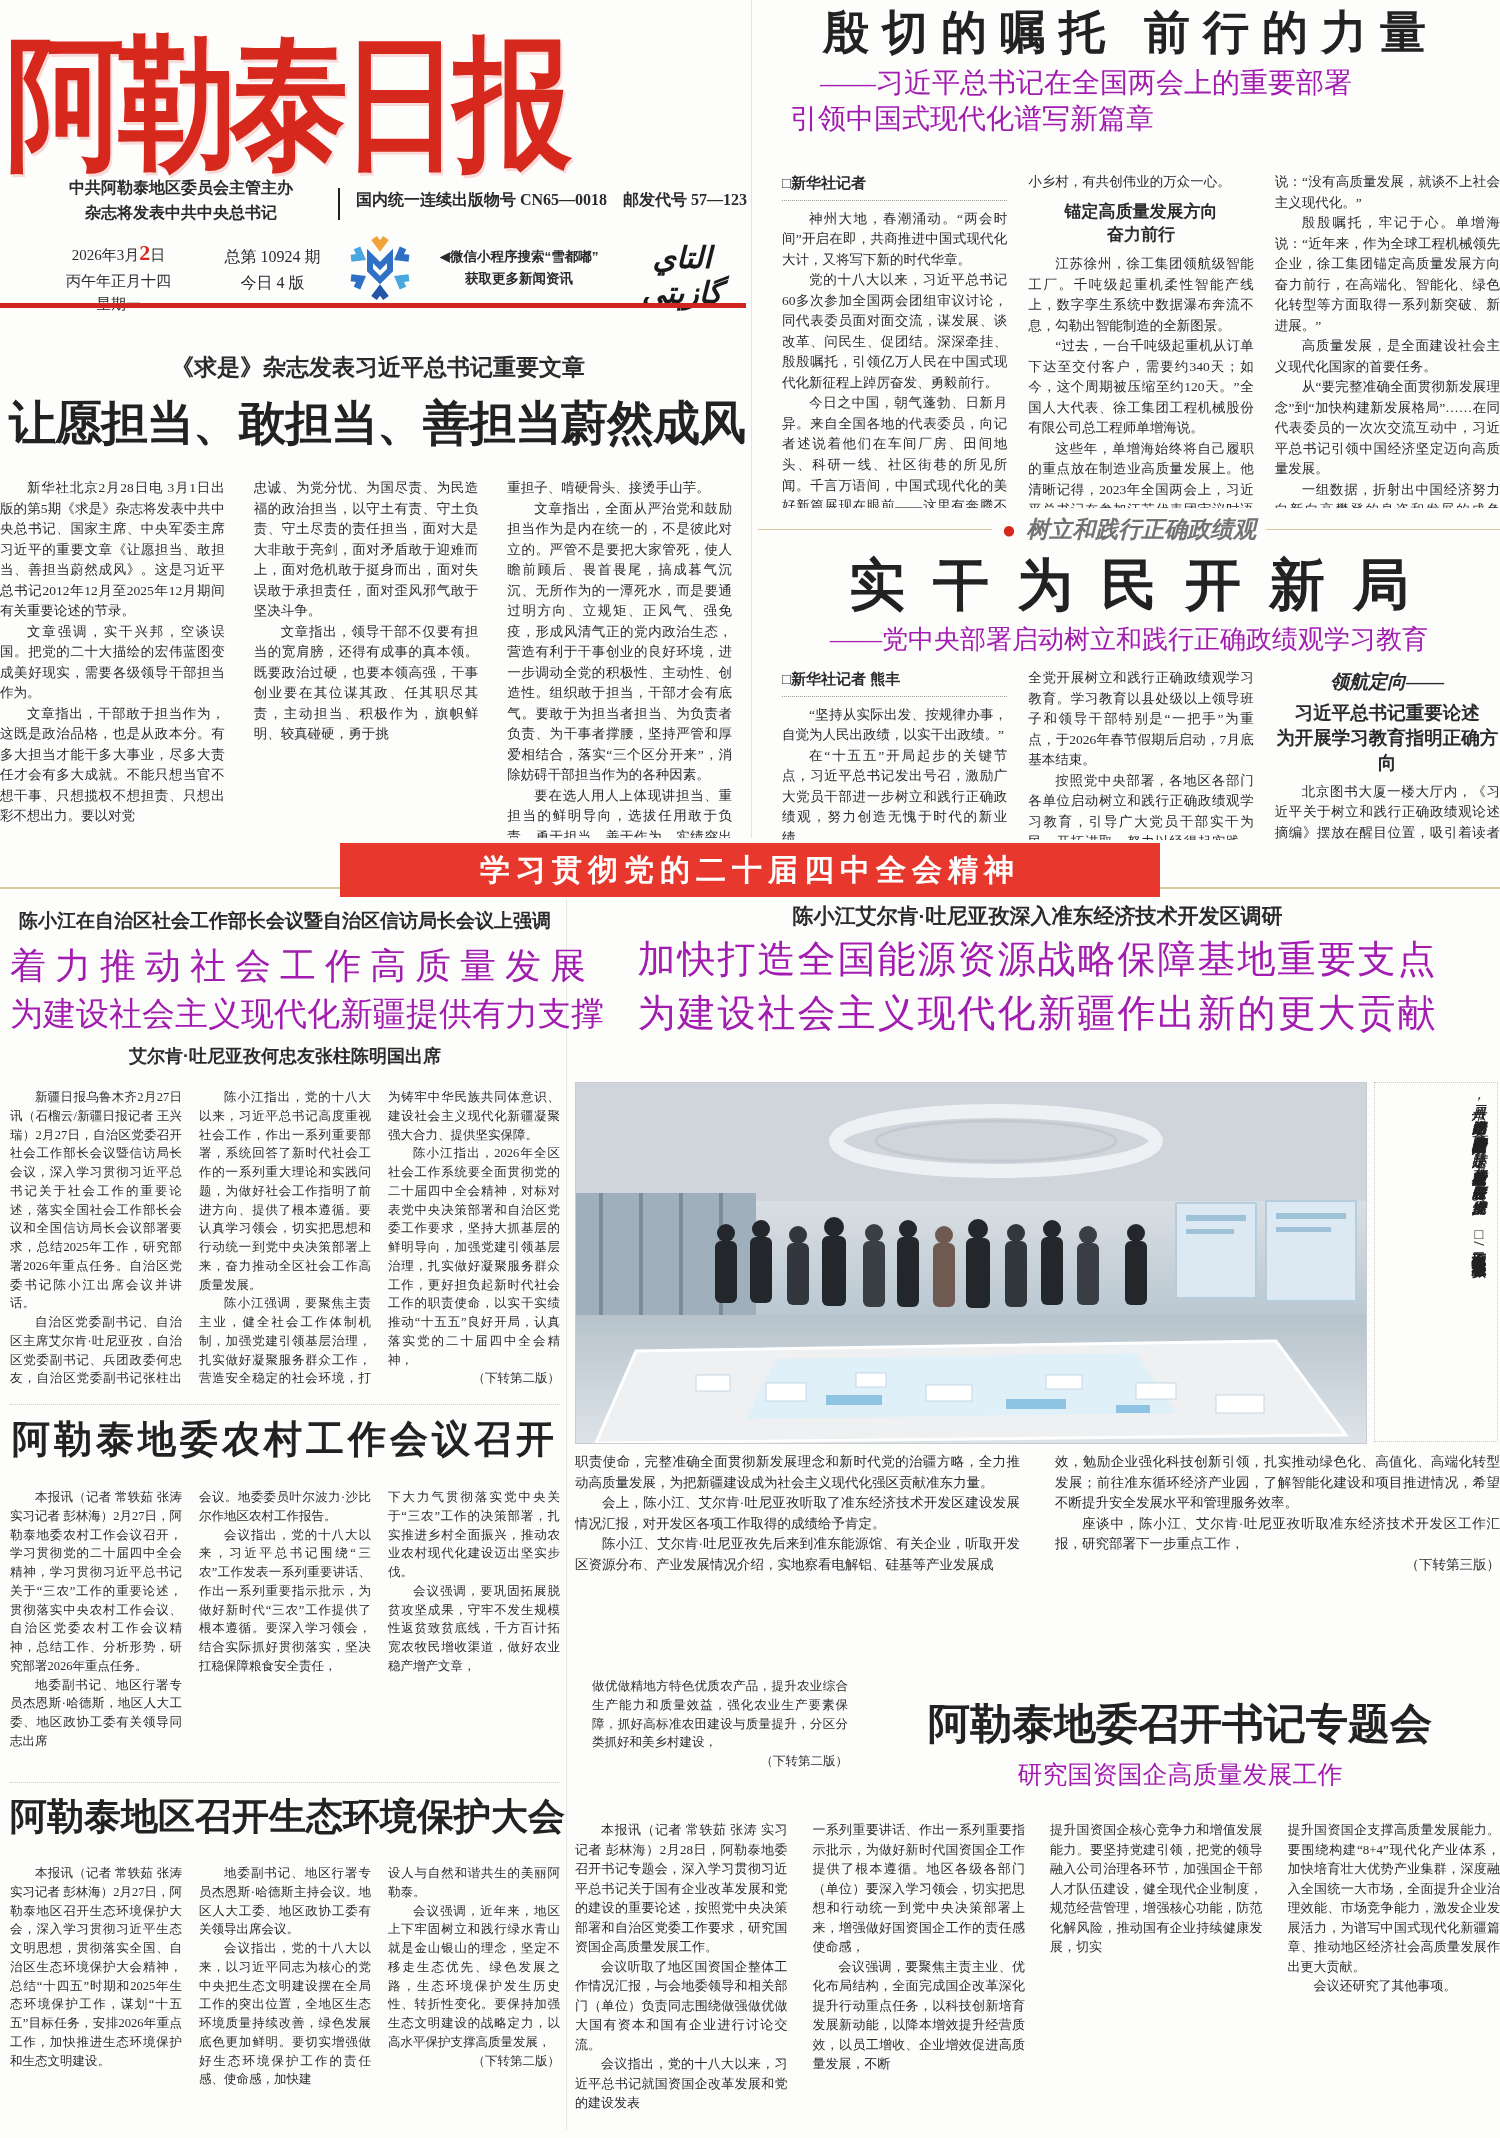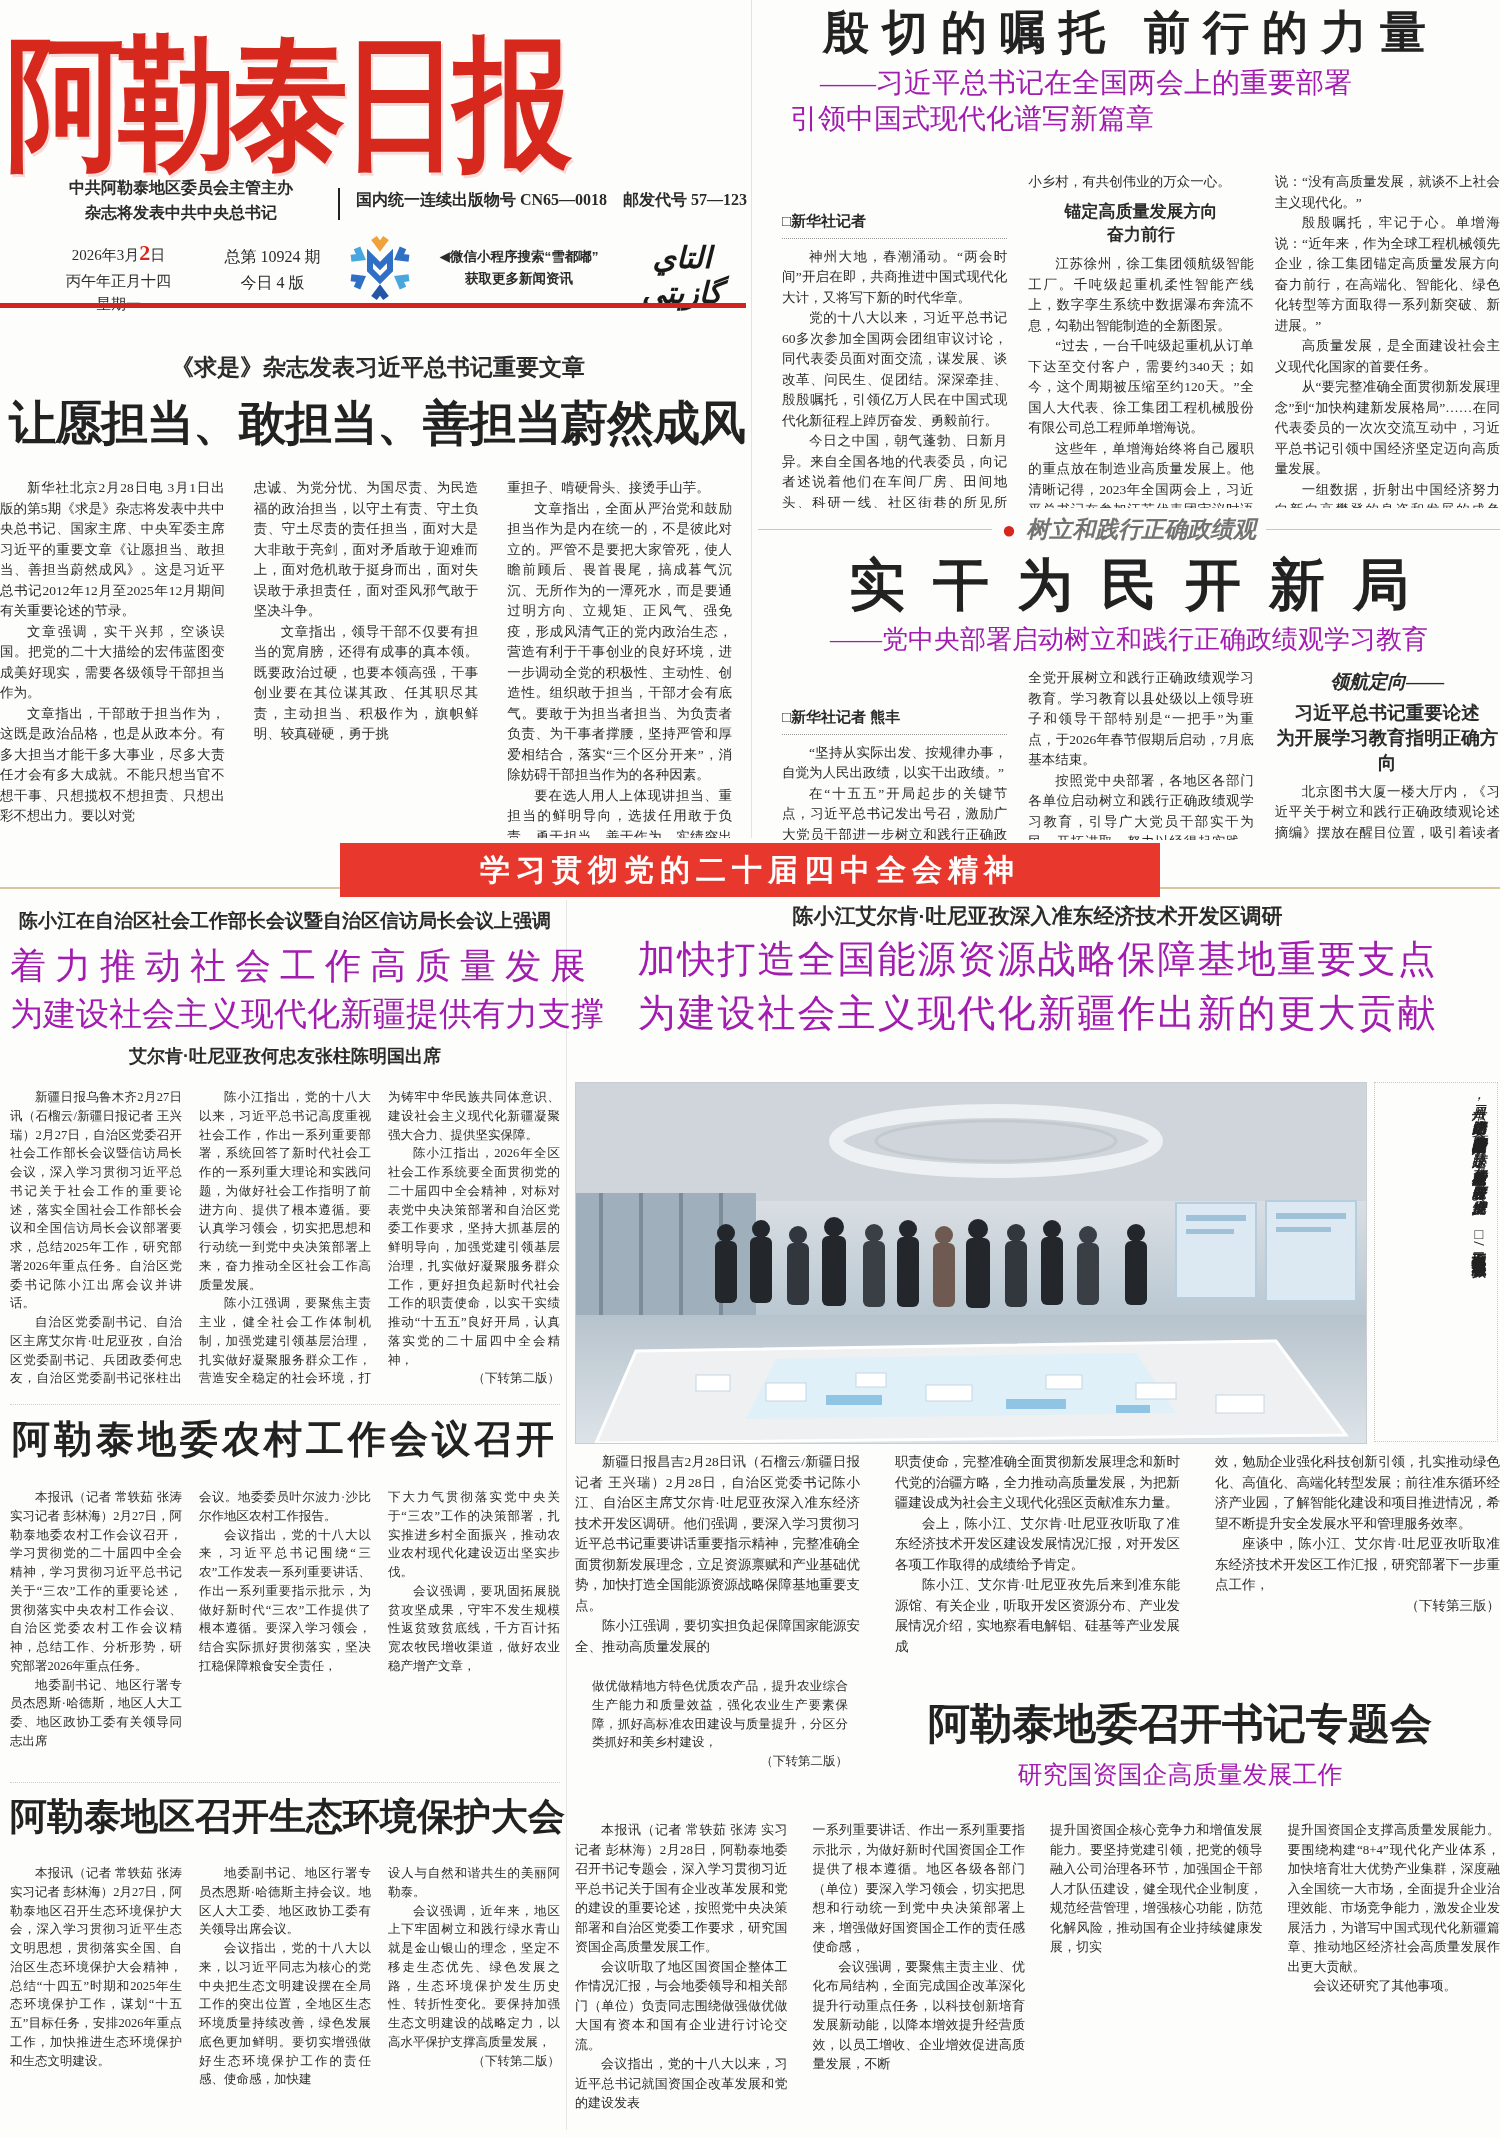--- a/index.html
+++ b/index.html
@@ -21,21 +21,21 @@
   .kazakh{left:612px;top:240px;width:140px;font-size:30px;font-weight:800;font-style:italic;
       direction:rtl;text-align:center;color:#1a1a1a;}
   .redrule{left:0;top:303px;width:746px;height:5px;background:#cf2420;}
   .vrule-top{left:751px;top:0px;width:1px;height:838px;background:#e3e3e3;}
   .vrule-mid{left:566px;top:900px;width:1px;height:1230px;background:#e6e6e6;}
   
   .kicker{font-weight:700;text-align:center;}
   .h-sans{font-family:"Liberation Sans",sans-serif;font-weight:900;color:#222;}
   .h-serif{font-weight:400;color:#a21caf;}
   .byline{font-family:"Liberation Sans",sans-serif;font-weight:700;font-size:15px;
-      border-bottom:1px dotted #999;padding-bottom:5px;margin-bottom:8px;margin-top:38px;}
+      border-bottom:1px dotted #999;padding-bottom:5px;margin-bottom:8px;}
   .jump{text-align:right;}
   
   .cols{display:flex;overflow:hidden;text-align:justify;}
   .cols .ncol{overflow:hidden;}
   .cols p{margin:0;text-indent:2em;}
   .cont{margin:0;}
   .fs13{font-size:13.5px;line-height:1.52;}
   .fs12{font-size:12.5px;line-height:1.5;}
   .colsub{font-family:"Liberation Sans",sans-serif;font-weight:800;font-size:17px;
       text-align:center;margin:7px 0;line-height:1.4;}
@@ -358,26 +358,20 @@
       </svg>
     </div>
     <div class="abs caption">
       <span>二月二十八日，自治区党委书记陈小江、自治区主席艾尔肯·吐尼亚孜深入准东经济技术开发区调研。这是陈小江、艾尔肯·吐尼亚孜在准东能源馆，听取开发区资源分布、产业发展情况介绍。</span>
       <span>　</span>
       <span class="credit">□石榴云/新疆日报记者 崔志坚 摄</span>
     </div>
 
     <div class="abs cols fs13" style="left:575px;top:1452px;width:925px;height:242px;gap:35px;">
       <div class="ncol" style="flex:1;">
-        <div>
-            <p>新疆日报昌吉2月28日讯（石榴云/新疆日报记者 王兴瑞）2月28日，自治区党委书记陈小江、自治区主席艾尔肯·吐尼亚孜深入准东经济技术开发区调研。他们强调，要深入学习贯彻习近平总书记重要讲话重要指示精神，完整准确全面贯彻新发展理念，立足资源禀赋和产业基础优势，加快打造全国能源资源战略保障基地重要支点。</p>
-            <p>陈小江强调，要切实担负起保障国家能源安全、推动高质量发展的</p>
-          </div>
-      </div>
-      <div class="ncol" style="flex:1;">
         <div class="cont">职责使命，完整准确全面贯彻新发展理念和新时代党的治疆方略，全力推动高质量发展，为把新疆建设成为社会主义现代化强区贡献准东力量。</div>
         <div>
             <p>会上，陈小江、艾尔肯·吐尼亚孜听取了准东经济技术开发区建设发展情况汇报，对开发区各项工作取得的成绩给予肯定。</p>
             <p>陈小江、艾尔肯·吐尼亚孜先后来到准东能源馆、有关企业，听取开发区资源分布、产业发展情况介绍，实地察看电解铝、硅基等产业发展成</p>
           </div>
       </div>
       <div class="ncol" style="flex:1;">
         <div class="cont">效，勉励企业强化科技创新引领，扎实推动绿色化、高值化、高端化转型发展；前往准东循环经济产业园，了解智能化建设和项目推进情况，希望不断提升安全发展水平和管理服务效率。</div>
         <div>
             <p>座谈中，陈小江、艾尔肯·吐尼亚孜听取准东经济技术开发区工作汇报，研究部署下一步重点工作，</p>

